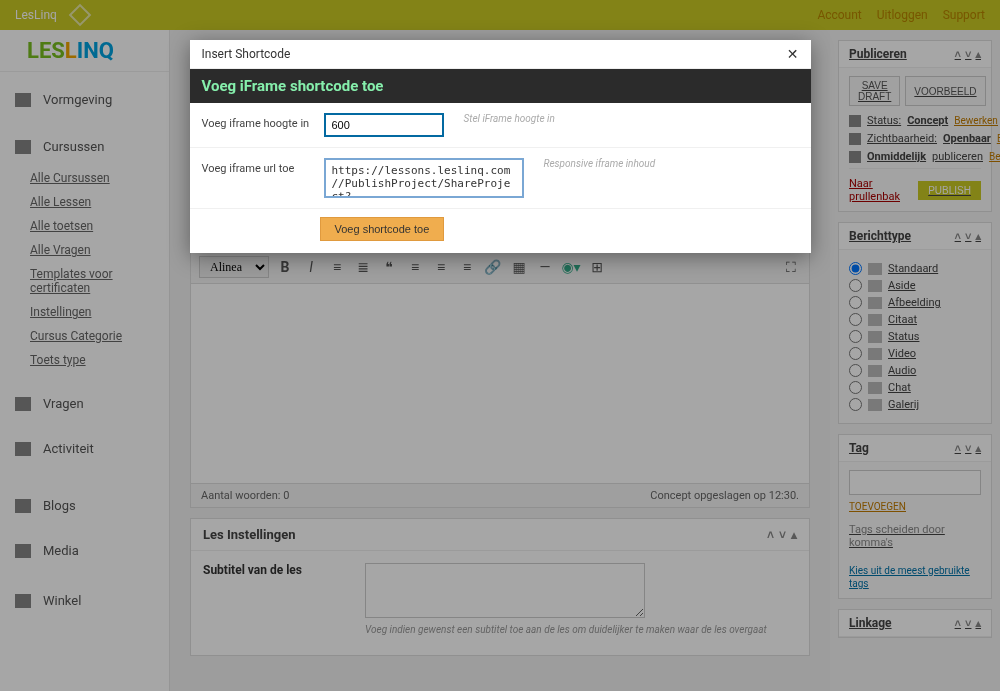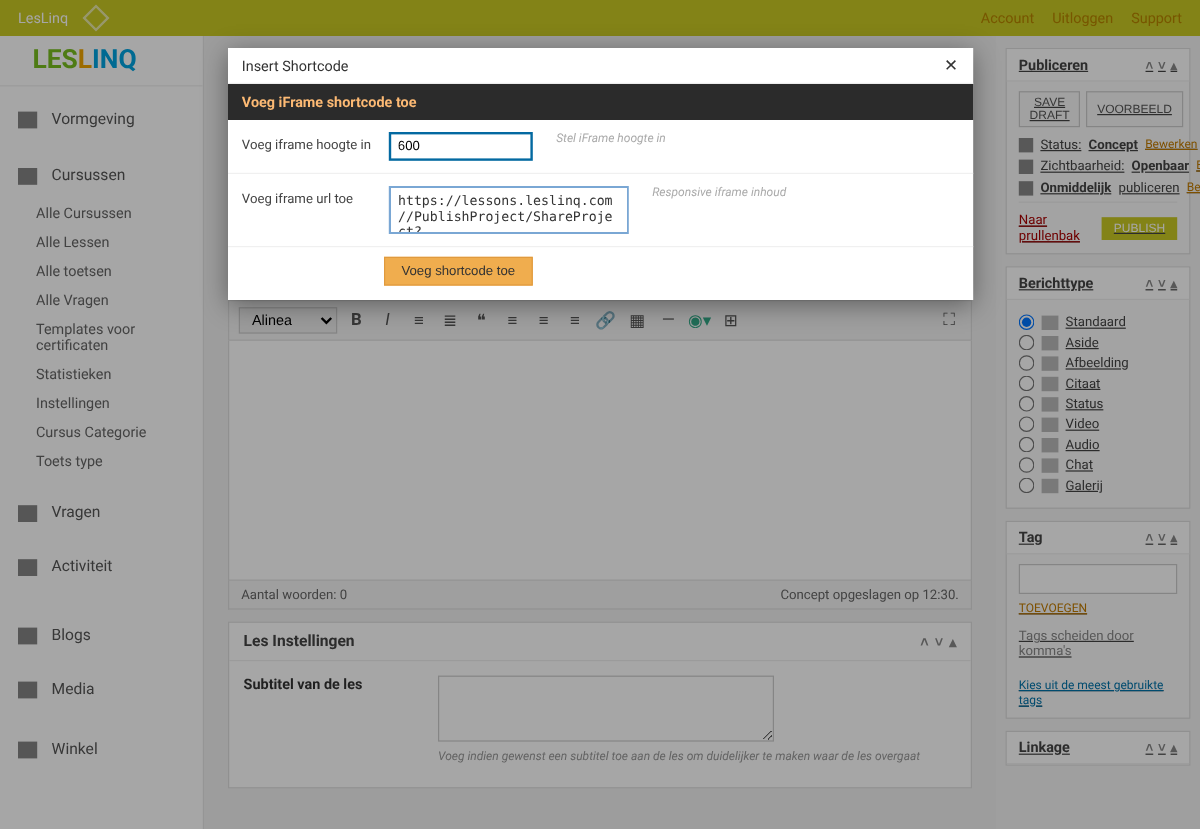--- a/index.html
+++ b/index.html
@@ -14,21 +14,21 @@
   .layout { display:flex; height: calc(691px - 30px); }
   
   .sidebar { width: 170px; background:#fff; border-right:1px solid #e5e5e5; overflow:hidden; }
   .logo { padding: 8px 15px; border-bottom:1px solid #eee; }
   .logo span.l1 { font-size:22px; font-weight:bold; color:#78be20;margin-left:12px; }
   .logo span.l2 { font-size:22px; font-weight:bold; color:#f0a500; }
   .logo span.l3 { font-size:22px; font-weight:bold; color:#00a3e0; }
   .nav-section { padding: 10px 0; }
   .nav-item { display:flex; align-items:center; padding: 10px 15px; color:#555; cursor:pointer; font-size:13px; gap:12px;}
   .nav-item .ni-icon { width:16px; height:14px; background:#777; opacity:0.9;}
-  .nav-item.sub { padding: 5px 15px 5px 30px; font-size:12px; color:#666;}
+  .nav-item.sub { padding: 5px 15px 5px 30px; font-size:12px; color:#666;text-decoration:underline;}
   .nav-sub { padding: 2px 0; }
   
   .main { flex:1; background:#f2f2f2; padding: 0 0 0 0; overflow:hidden; position:relative;}
   .page-title { font-size:22px; color:#333; padding:15px 20px 10px; }
   
   .notice { margin:0 20px 10px; background:#fdf2f2; border:1px solid #e0c0c0; border-left:4px solid #c0392b; padding:8px 12px; font-size:12px; position:relative; display:flex; align-items:flex-start; gap:10px;}
   .notice-close { position:absolute; right:8px; top:5px; cursor:pointer; color:#999;}
   .notice-badge { width:26px; height:26px; border-radius:50%; background:#c0392b; color:#fff; display:flex; align-items:center; justify-content:center; font-size:11px; flex-shrink:0;}
   .notice-btn { display:inline-block; background:#2e6da4; color:#fff; padding:4px 10px; font-size:11px; margin-top:5px;}
   
@@ -36,21 +36,21 @@
   .permalink-row { margin: 0 20px 10px; font-size:12px; color:#666;}
   .permalink-row a.link { color:#0073aa; text-decoration:underline;}
   .permalink-row .editbtn { font-size:10px; padding:1px 6px; border:1px solid #ccc; background:#f7f7f7; margin-left:5px; color:#888;}
   
   .media-buttons { margin:0 20px 5px; display:flex; gap:15px; align-items:center; font-size:11px; color:#0073aa;}
   .media-buttons .mb { display:flex; align-items:center; gap:4px; cursor:pointer;}
   .media-buttons .mb-icon { width:12px; height:12px; background:#0073aa; display:inline-block;}
   .editor-tabs { margin-left:auto; font-size:12px; color:#555; display:flex; gap:10px;}
   
   .editor-toolbar { margin:0 20px; background:#f5f5f5; border:1px solid #ddd; padding:5px 8px; display:flex; align-items:center; gap:6px;}
-  .ed-select { font-size:12px; padding:2px 6px; border:1px solid #ccc; width:82px;}
+  .ed-select { font-size:12px; padding:2px 6px; border:1px solid #ccc; width:70px;font-family:Liberation Serif, serif;}
   .ed-btn { width:20px; height:20px; color:#555; font-size:14px; display:flex; align-items:center; justify-content:center; cursor:pointer;}
   .editor-body { margin:0 20px; height:200px; background:#fff; border:1px solid #ddd; border-top:none;}
   .editor-footer { margin:0 20px 10px; padding:5px 10px; background:#f5f5f5; border:1px solid #ddd; border-top:none; font-size:11px; color:#666; display:flex;}
   .editor-footer .right { margin-left:auto;}
   
   .metabox { margin:10px 20px; border:1px solid #ddd; background:#fff;}
   .metabox-head { padding:8px 12px; border-bottom:1px solid #eee; font-weight:bold; font-size:13px; display:flex; align-items:center;}
   .metabox-head .controls { margin-left:auto; display:flex; gap:5px; color:#888; font-size:12px;}
   .metabox-body { padding:12px;}
   .form-row { display:flex; margin-bottom:8px; gap:32px;}
@@ -75,21 +75,21 @@
   .radio-row input[type=radio] { margin:0;}
   .radio-row .ric { width:14px; height:12px; background:#bbb;}
   .tag-input { width:100%; padding:4px; border:1px solid #ccc; margin-bottom:5px;}
   .tag-add { color:#0073aa; font-size:10px; cursor:pointer; text-decoration:underline;}
   
   
   .overlay { position:absolute; inset:0; background:rgba(0,0,0,0.35); display:flex; justify-content:center; align-items:flex-start; z-index:100;}
   .modal { margin-top:40px; width:621px; background:#fff; box-shadow:0 4px 20px rgba(0,0,0,0.4);}
   .modal-head1 { padding:6px 12px; font-size:12px; color:#333; border-bottom:1px solid #eee; display:flex; align-items:center;}
   .modal-head1 .close { margin-left:auto; cursor:pointer; font-size:14px; color:#333;}
-  .modal-head2 { background:#2b2b2b; color:#fdba74; padding:8px 12px; font-size:12px; font-weight:bold;}
+  .modal-head2 { background:#2b2b2b; color:#86efac; padding:8px 12px; font-size:15px; font-weight:bold;}
   .modal-body { padding:0;}
   .modal-row { display:flex; align-items:flex-start; padding:10px 12px; border-bottom:1px solid #f0f0f0; gap:12px;}
   .modal-row label { width:110px; font-size:11px; color:#444; padding-top:4px;}
   .modal-row input[type=text], .modal-row textarea { border:2px solid #0369a1; padding:4px 6px; font-size:11px; }
   .modal-row input[type=text] { width:120px; }
   .modal-row textarea { width:200px; height:40px; resize:none; color:#333; border-color:#7aa7d4;}
   .modal-row .desc { font-size:10px; font-style:italic; color:#aaa; margin-left:8px; flex:1;}
   .modal-submit { background:#f0ad4e; border:1px solid #e09a3e; color:#333; padding:5px 14px; font-size:11px; cursor:pointer; margin:8px 0 12px 130px;}
 </style>
 </head>
@@ -120,21 +120,20 @@
       <div class="nav-item">
           <span class="ni-icon"></span>
           <span>Cursussen</span>
         </div>
       <div class="nav-sub">
         <div class="nav-item sub">Alle Cursussen</div>
         <div class="nav-item sub">Alle Lessen</div>
         <div class="nav-item sub">Alle toetsen</div>
         <div class="nav-item sub">Alle Vragen</div>
         <div class="nav-item sub">Templates voor certificaten</div>
-        <div class="nav-item sub">Statistieken</div>
         <div class="nav-item sub">Instellingen</div>
         <div class="nav-item sub">Cursus Categorie</div>
         <div class="nav-item sub">Toets type</div>
       </div>
       <div style="height:12px;"></div>
       <div class="nav-item">
           <span class="ni-icon"></span>
           <span>Vragen</span>
         </div>
       <div style="height:10px;"></div>

